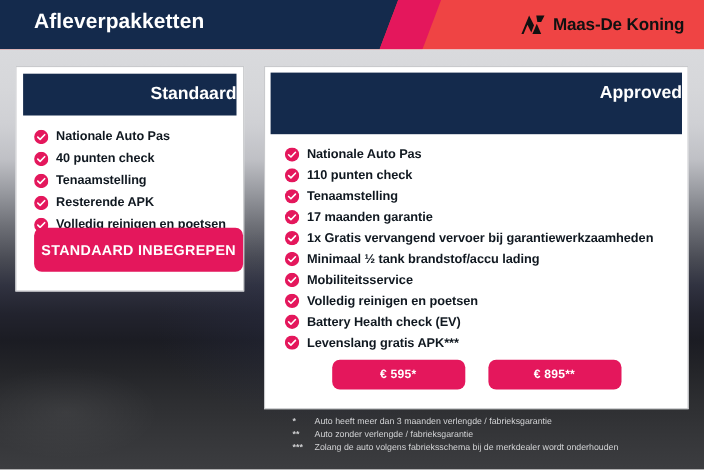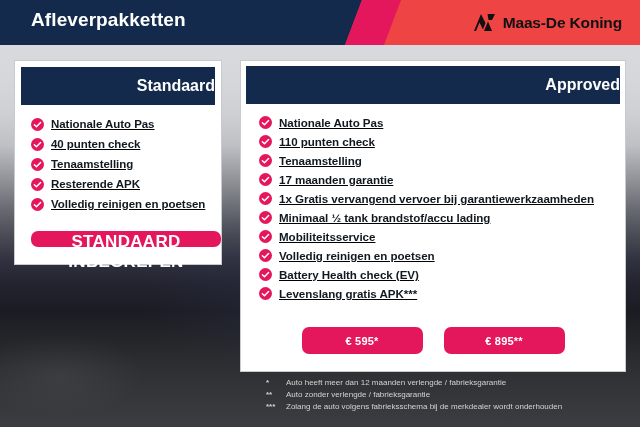--- a/index.html
+++ b/index.html
@@ -143,31 +143,30 @@
     font-weight: bold;
     box-sizing: border-box;
   }
   #card-standaard .card-header {
     height: 38px;
     line-height: 38px;
     font-size: 16px;
     margin: 6px 6px 0 6px;
   }
   #card-approved .card-header {
-    height: 38px;
+    height: 56px;
     line-height: 38px;
     font-size: 16px;
     margin: 5px 5px 4px 5px;
   }
 
   .feature-list {
     list-style: none;
     margin: 0;
     padding: 0;
-    text-decoration: underline;
   }
   #list-standaard {
     margin: 12px 0 0 16px;
   }
   #list-approved {
     margin: 11px 0 0 18px;
   }
   .feature-item {
     display: flex;
     align-items: flex-start;
@@ -206,22 +205,22 @@
     font-weight: bold;
     text-align: center;
     cursor: pointer;
     box-sizing: border-box;
   }
   #btn-standaard {
     position: absolute;
     left: 16px;
     bottom: 17px;
     width: 190px;
-    height: 16px;
-    font-size: 17px;
+    height: 40px;
+    font-size: 13px;
     letter-spacing: 0.3px;
   }
   #price-row {
     position: absolute;
     left: 0;
     right: 0;
     bottom: 17px;
     display: flex;
     justify-content: center;
     gap: 21px;
@@ -403,21 +402,21 @@
       </ul>
     <div id="price-row">
         <button class="pill-btn price-btn">€ 595*</button>
         <button class="pill-btn price-btn">€ 895**</button>
       </div>
   </div>
 
   <div id="footnotes">
       <div class="footnote-row">
         <span class="footnote-mark">*</span>
-        <span class="footnote-text">Auto heeft meer dan 12 maanden verlengde / fabrieksgarantie</span>
+        <span class="footnote-text">Auto heeft meer dan 3 maanden verlengde / fabrieksgarantie</span>
       </div>
       <div class="footnote-row">
         <span class="footnote-mark">**</span>
         <span class="footnote-text">Auto zonder verlengde / fabrieksgarantie</span>
       </div>
       <div class="footnote-row">
         <span class="footnote-mark">***</span>
         <span class="footnote-text">Zolang de auto volgens fabrieksschema bij de merkdealer wordt onderhouden</span>
       </div>
     </div>

